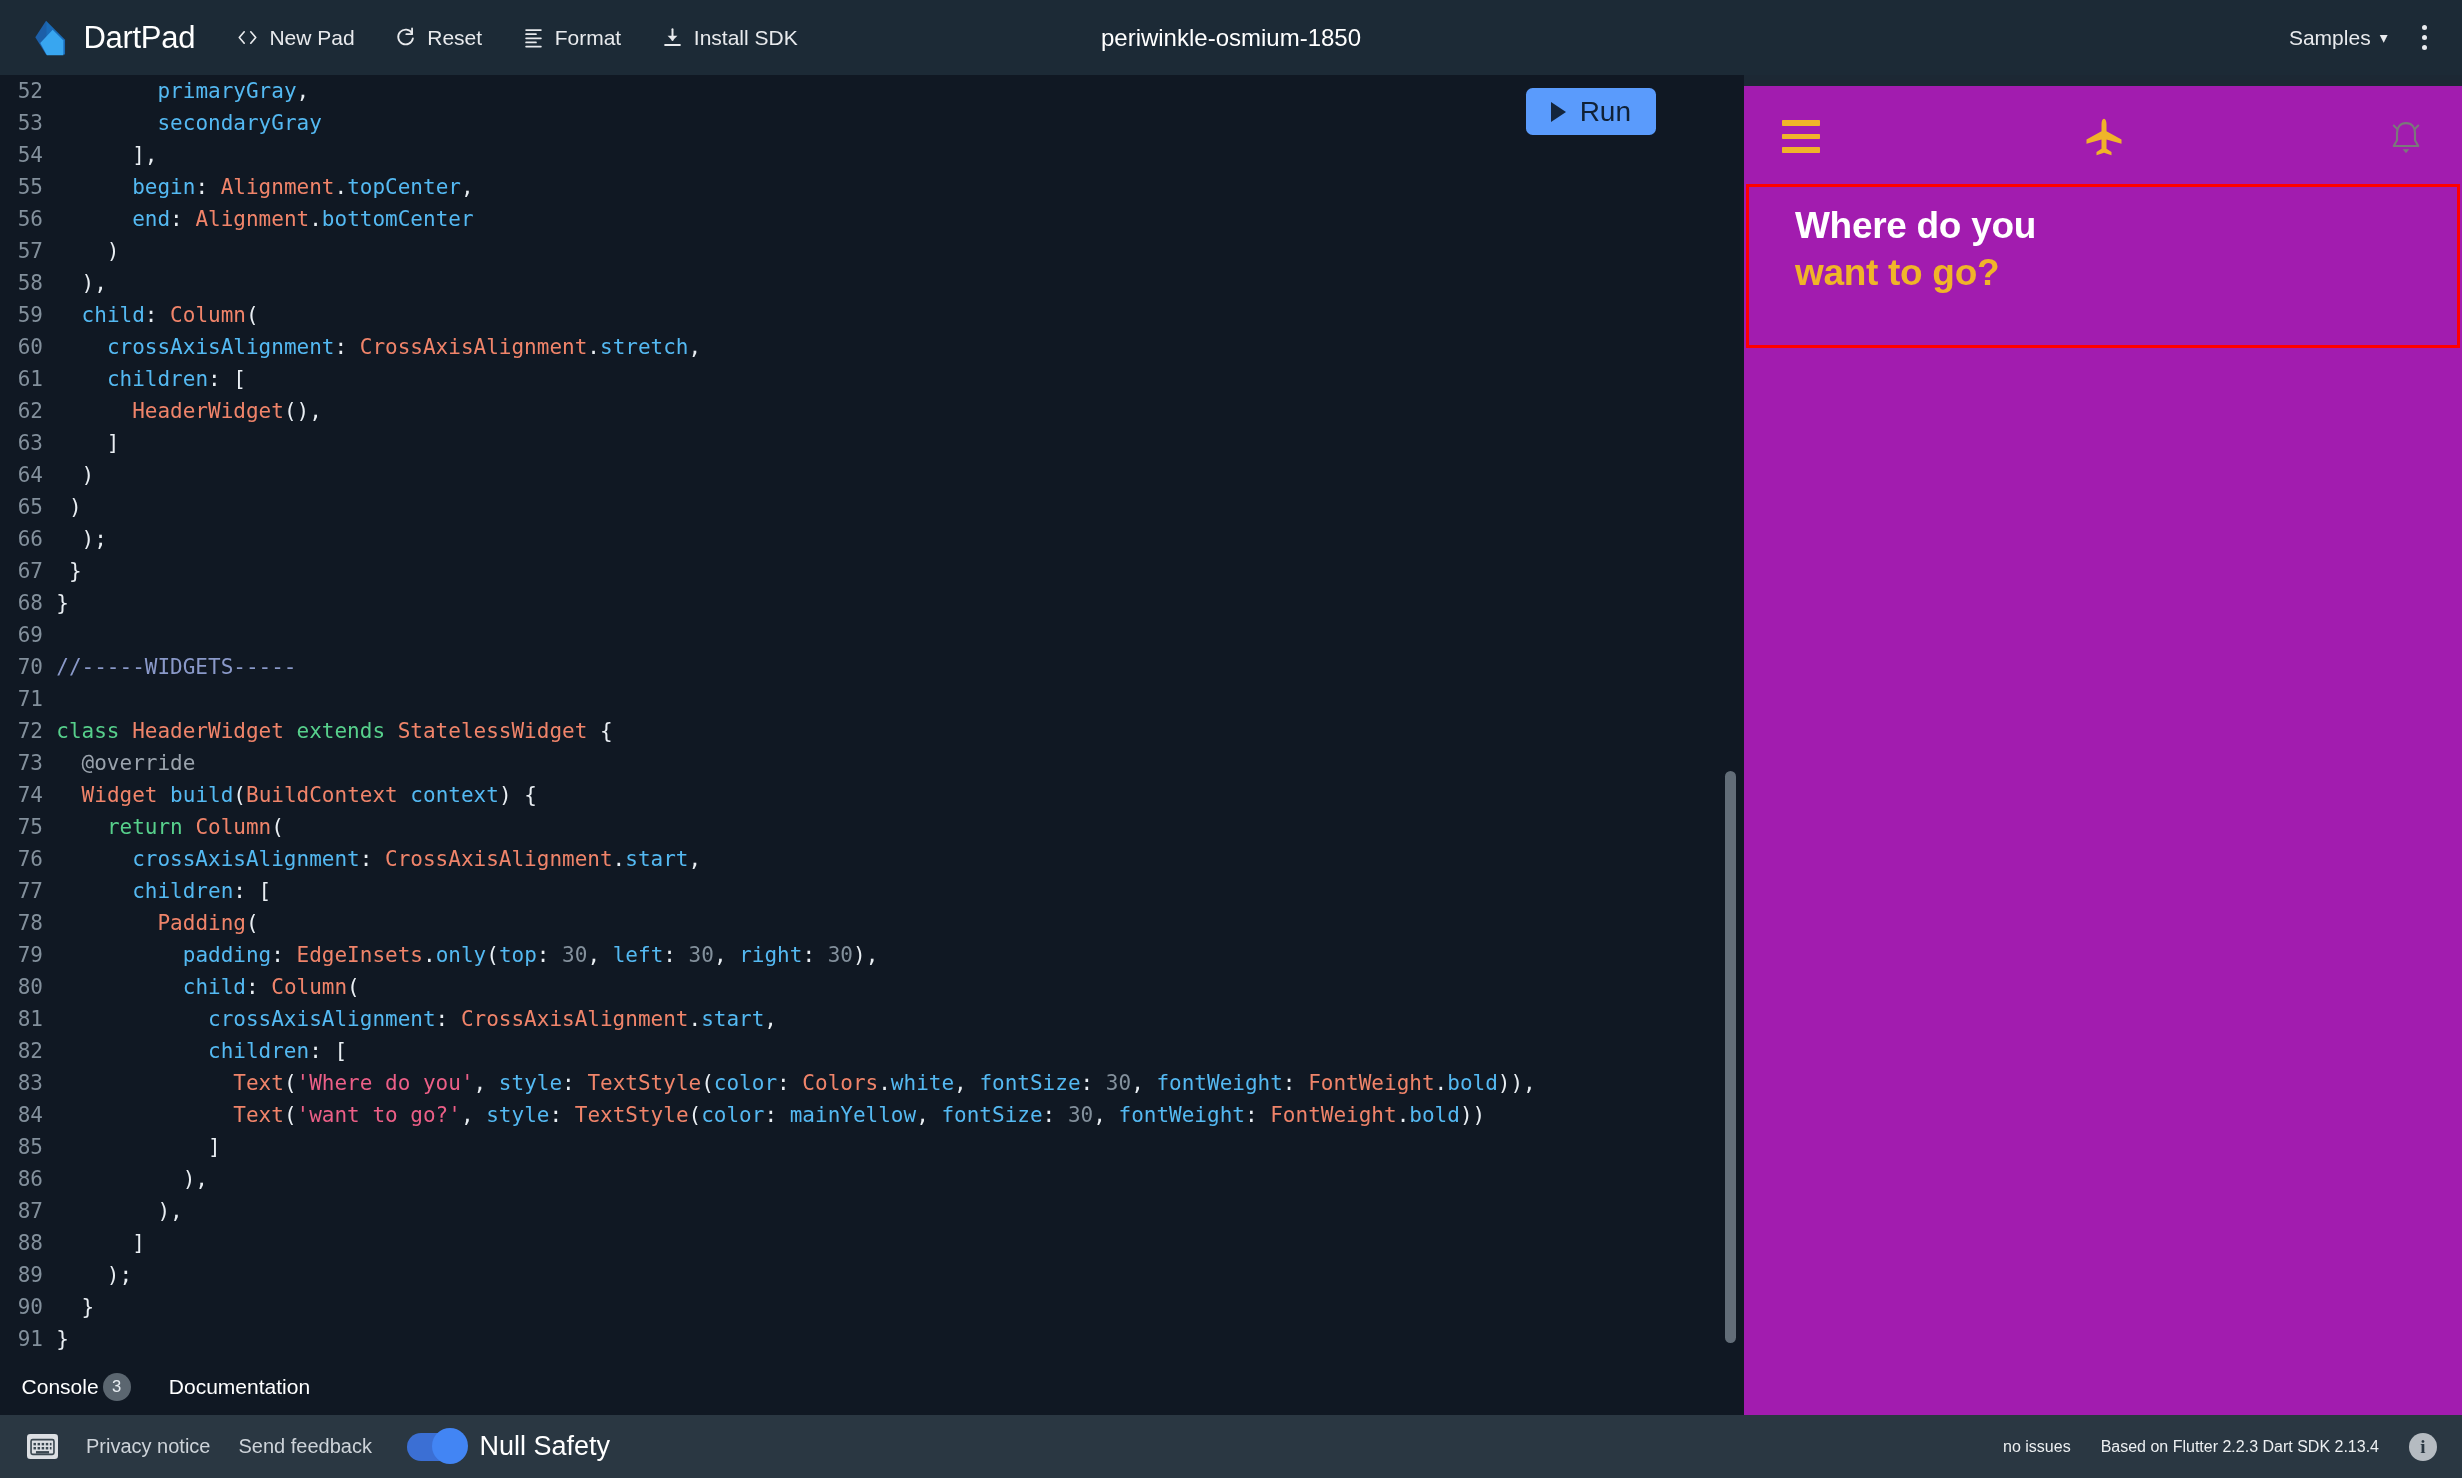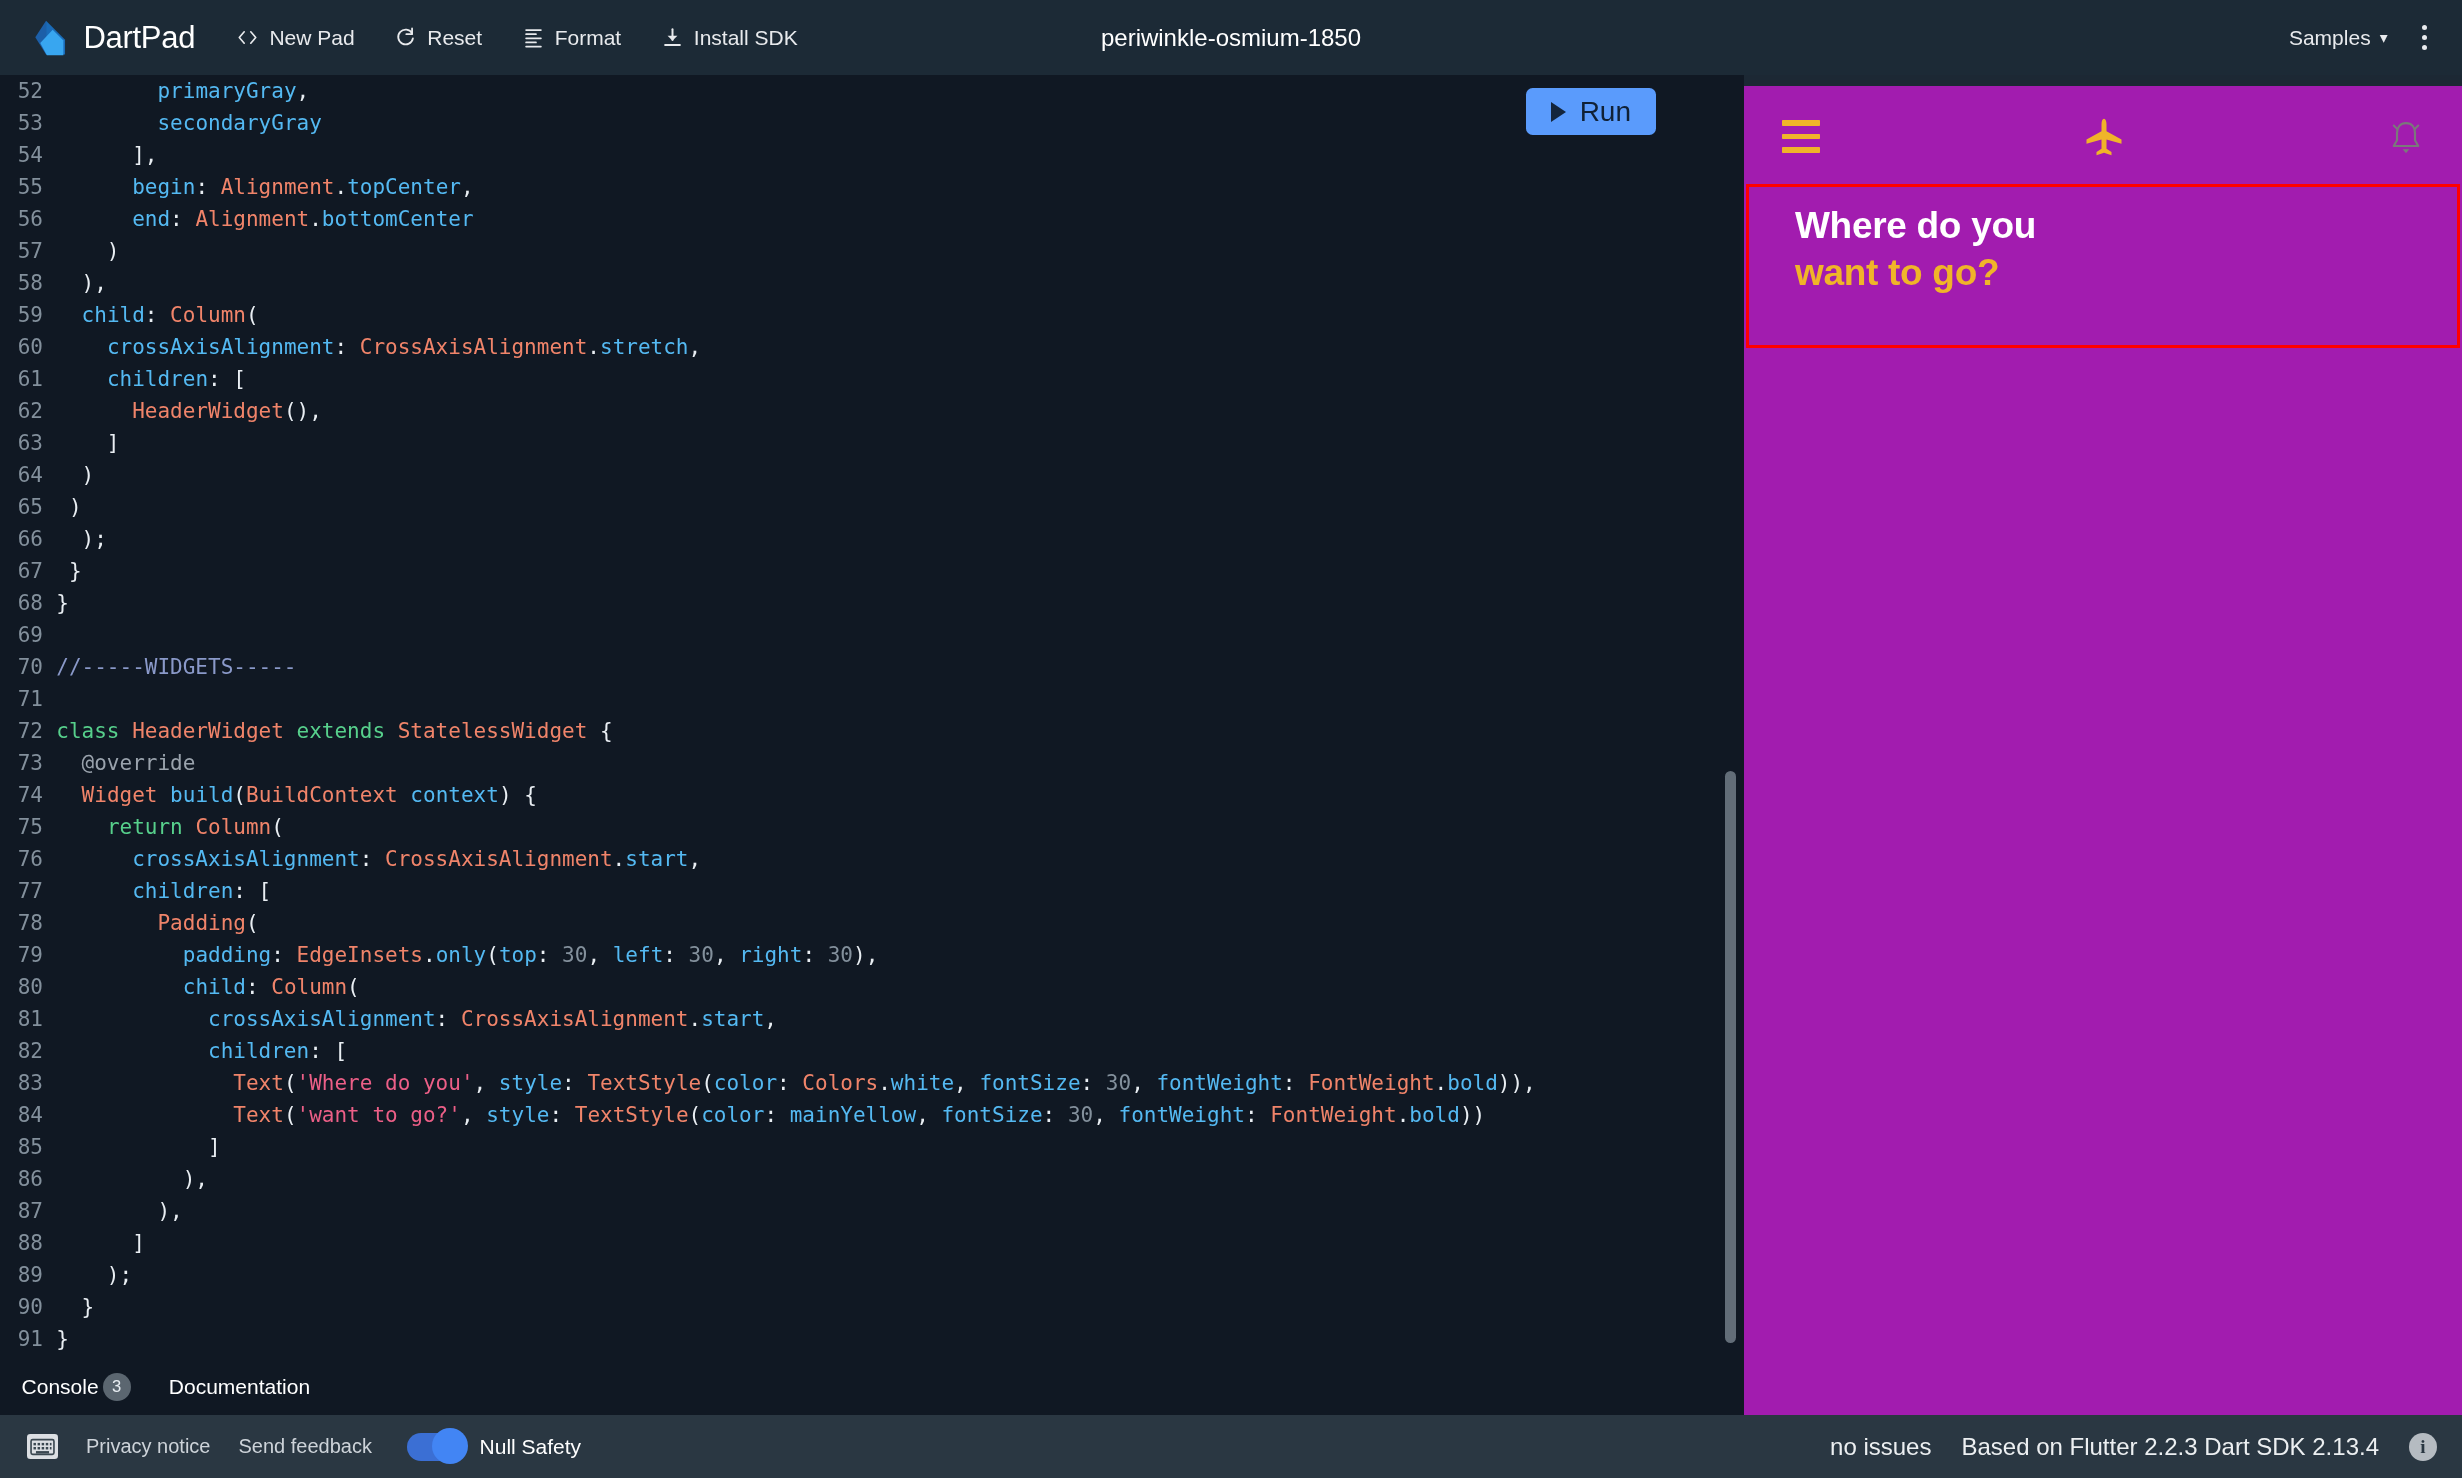--- a/index.html
+++ b/index.html
@@ -160,25 +160,25 @@
   .status-link { color: #cdd3d9; font-size: 20px; cursor: pointer; }
   #null-safety-wrap { display: flex; align-items: center; gap: 15px; margin-left: 6.6px; }
   #toggle-track {
     width: 58px; height: 28px; border-radius: 14px; background: #3b6fd4;
     position: relative; cursor: pointer;
   }
   #toggle-knob {
     position: absolute; right: -3.3px; top: -4.1px; width: 36px; height: 36px;
     border-radius: 50%; background: #4285f4;
   }
-  #null-safety-label { color: #ffffff; font-size: 21px; text-align: center; }
+  #null-safety-label { color: #ffffff; font-size: 27px; text-align: center; }
   #status-right {
     position: absolute; right: 25px; display: flex; align-items: center; gap: 30px;
   }
-  .status-txt { color: #eceff1; font-size: 24px; }
+  .status-txt { color: #eceff1; font-size: 16px; }
   #info-icon {
     width: 28px; height: 28px; border-radius: 50%; background: #b5bbc1;
     color: #2a3742; font-size: 19px; font-weight: bold;
     display: flex; align-items: center; justify-content: center;
     font-family: "Liberation Serif", serif; cursor: pointer;
   }
 </style>
 </head>
 <body>
 

